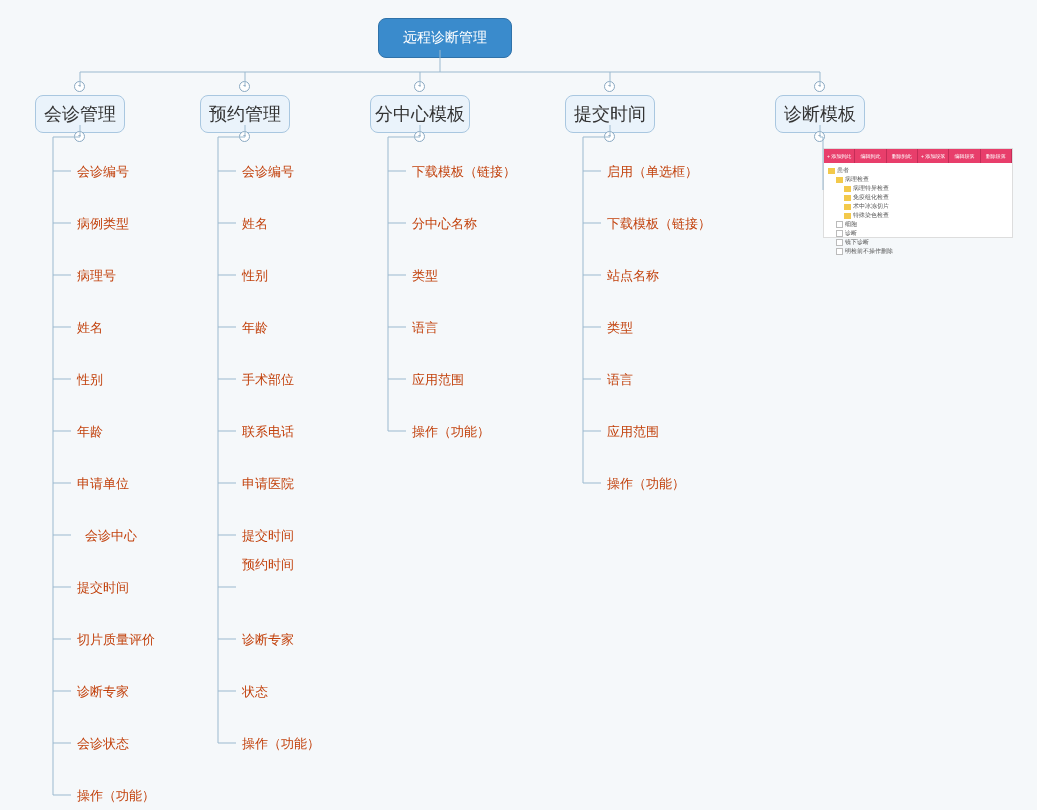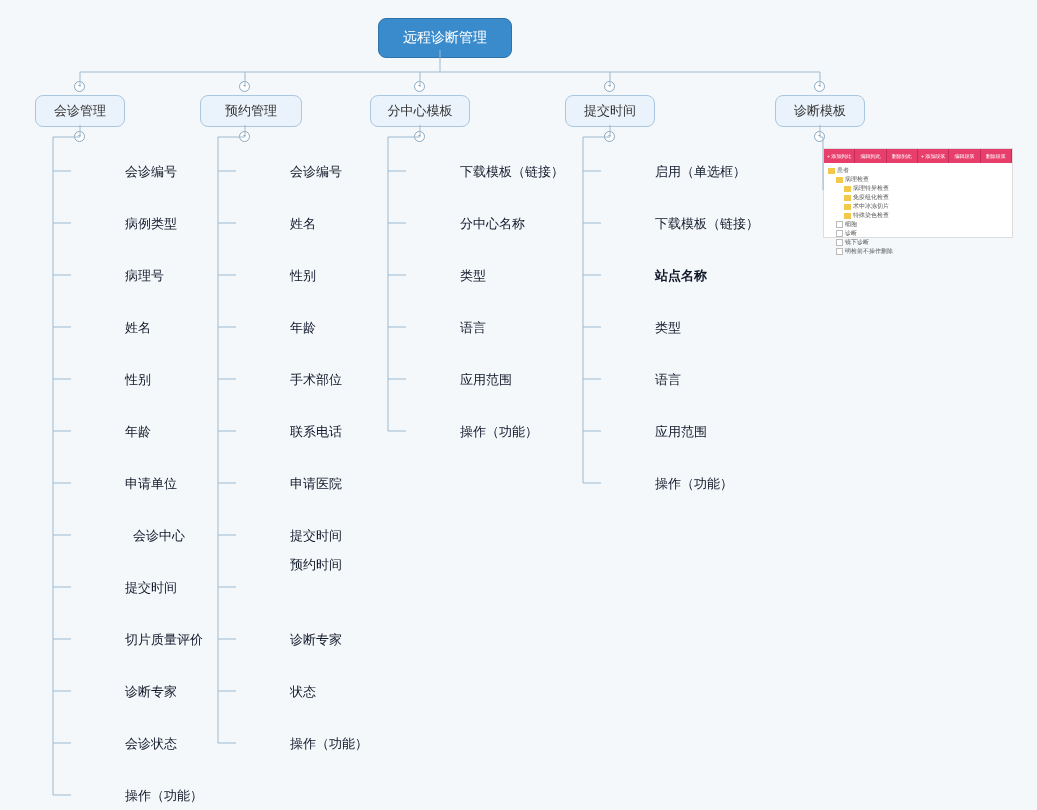--- a/index.html
+++ b/index.html
@@ -37,29 +37,28 @@
     border: 1px solid #2f72a9;
     color: #fff;
     font-size: 14px;
     padding: 10px 24px;
     font-weight: 500;
   }
   .branch {
     background: #eaf3fb;
     color: #333;
     border: 1px solid #a9c7e0;
+    font-size: 18px;
+    padding: 6px 0;
+  }
+  .leaf {
+    position: absolute;
     font-size: 13px;
-    padding: 6px 0;
-  }
-  .leaf {
-    position: absolute;
-    font-size: 13px;
-    color: #0f172a;
+    color: #c2410c;
     white-space: nowrap;
-    margin-left: 48px;
   }
   .toggle {
     position: absolute;
     width: 11px;
     height: 11px;
     border: 1px solid #8aa9c2;
     background: #fff;
     border-radius: 50%;
     font-size: 9px;
     line-height: 9px;
@@ -123,21 +122,21 @@
     <div class="leaf" style="left: 77px; top: 371px;">性别</div>
     <div class="leaf" style="left: 77px; top: 423px;">年龄</div>
     <div class="leaf" style="left: 77px; top: 475px; font-family: Liberation Mono, monospace;">申请单位</div>
     <div class="leaf" style="left: 85px; top: 527px;">会诊中心</div>
     <div class="leaf" style="left: 77px; top: 579px;">提交时间</div>
     <div class="leaf" style="left: 77px; top: 631px;">切片质量评价</div>
     <div class="leaf" style="left: 77px; top: 683px;">诊断专家</div>
     <div class="leaf" style="left: 77px; top: 735px;">会诊状态</div>
     <div class="leaf" style="left: 77px; top: 787px;">操作（功能）</div>
     <div class="toggle" style="left: 239px; top: 81px;"></div>
-    <div class="node branch" style="left: 200px; top: 95px; width: 102px;"><span>预约管理</span></div>
+    <div class="node branch" style="left: 200px; top: 95px; width: 90px;"><span>预约管理</span></div>
     <div class="toggle" style="left: 239px; top: 131px;"></div>
     <div class="leaf" style="left: 242px; top: 163px;">会诊编号</div>
     <div class="leaf" style="left: 242px; top: 215px;">姓名</div>
     <div class="leaf" style="left: 242px; top: 267px;">性别</div>
     <div class="leaf" style="left: 242px; top: 319px;">年龄</div>
     <div class="leaf" style="left: 242px; top: 371px;">手术部位</div>
     <div class="leaf" style="left: 242px; top: 423px;">联系电话</div>
     <div class="leaf" style="left: 242px; top: 475px;">申请医院</div>
     <div class="leaf" style="left: 242px; top: 527px;">提交时间</div>
     <div class="leaf" style="left: 242px; top: 556px;">预约时间</div>
@@ -151,21 +150,21 @@
     <div class="leaf" style="left: 412px; top: 215px;">分中心名称</div>
     <div class="leaf" style="left: 412px; top: 267px;">类型</div>
     <div class="leaf" style="left: 412px; top: 319px;">语言</div>
     <div class="leaf" style="left: 412px; top: 371px;">应用范围</div>
     <div class="leaf" style="left: 412px; top: 423px;">操作（功能）</div>
     <div class="toggle" style="left: 604px; top: 81px;"></div>
     <div class="node branch" style="left: 565px; top: 95px; width: 90px;"><span>提交时间</span></div>
     <div class="toggle" style="left: 604px; top: 131px;"></div>
     <div class="leaf" style="left: 607px; top: 163px;">启用（单选框）</div>
     <div class="leaf" style="left: 607px; top: 215px;">下载模板（链接）</div>
-    <div class="leaf" style="left: 607px; top: 267px; font-weight: bold;">站点名称</div>
+    <div class="leaf" style="left: 607px; top: 267px;">站点名称</div>
     <div class="leaf" style="left: 607px; top: 319px;">类型</div>
     <div class="leaf" style="left: 607px; top: 371px;">语言</div>
     <div class="leaf" style="left: 607px; top: 423px;">应用范围</div>
     <div class="leaf" style="left: 607px; top: 475px;">操作（功能）</div>
     <div class="toggle" style="left: 814px; top: 81px;"></div>
     <div class="node branch" style="left: 775px; top: 95px; width: 90px;"><span>诊断模板</span></div>
     <div class="toggle" style="left: 814px; top: 131px;"></div>
   </div>
 
 <div class="thumb" style="left:823px; top:148px;">

